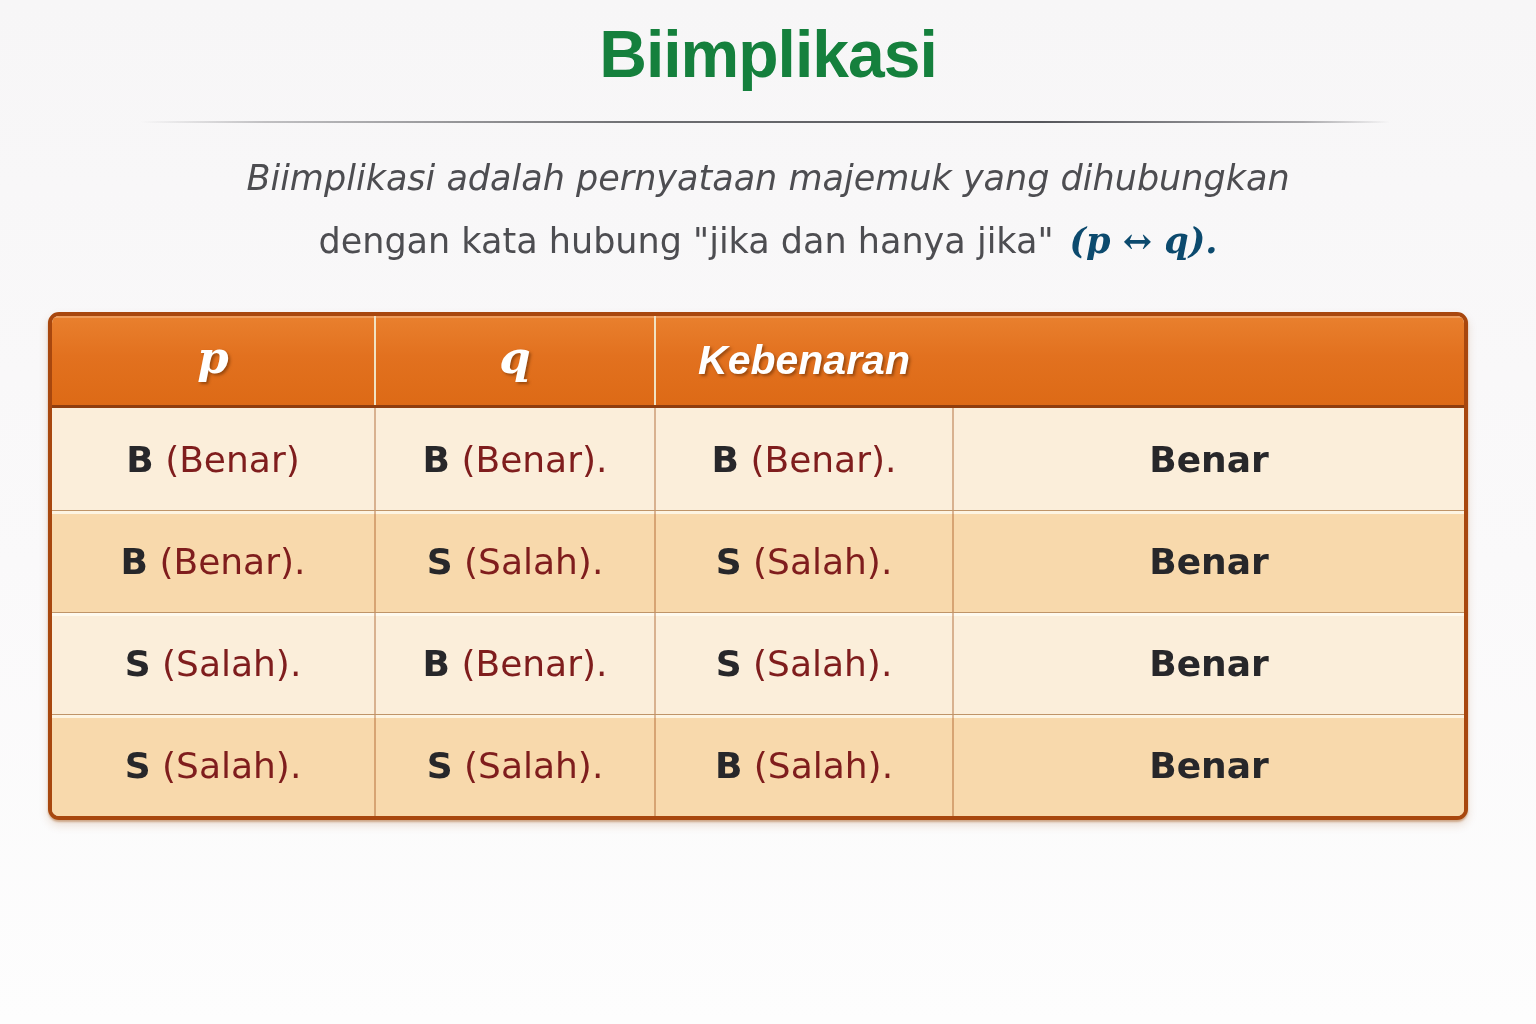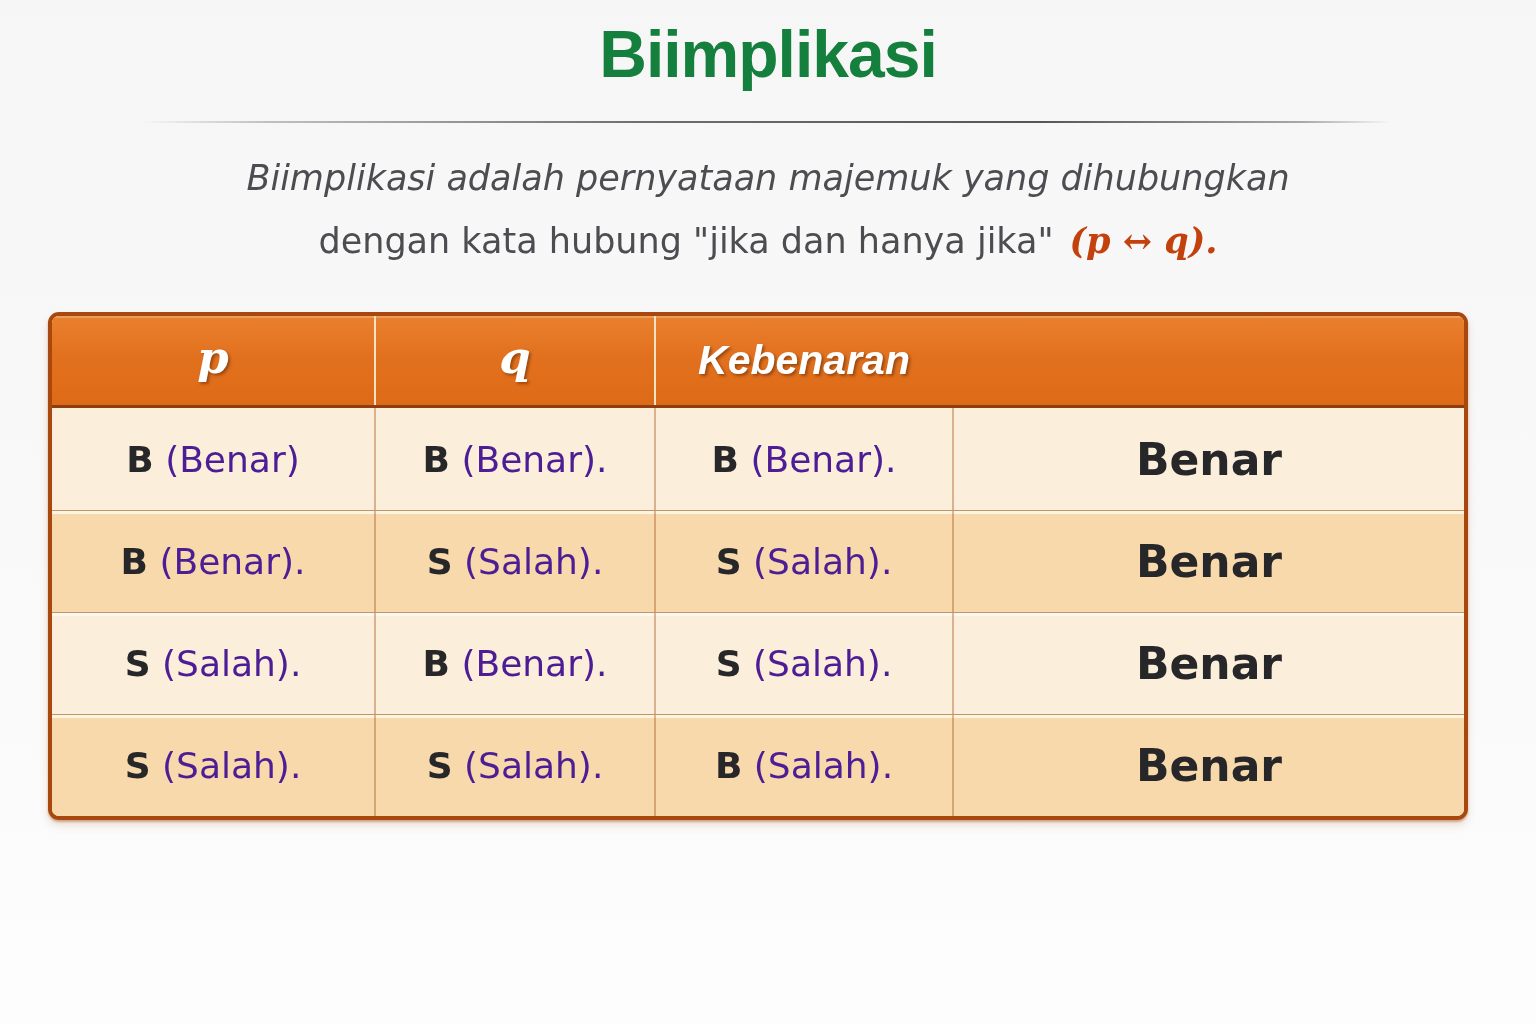--- a/index.html
+++ b/index.html
@@ -39,21 +39,21 @@
     font-size: 35px;
     color: #4d4d51;
     font-weight: 500;
   }
   .desc.line1 { top: 158px; font-style: italic; }
   .desc.line2 { top: 220px; }
   .formula {
     font-family: "DejaVu Serif", serif;
     font-style: italic;
     font-weight: 700;
-    color: #c2410c;
+    color: #0c4a6e;
     margin-left: 16px;
   }
   
   .table-wrap {
     position: absolute;
     left: 48px; top: 312px;
     width: 1420px; height: 508px;
     border: 4px solid #a8470e;
     border-radius: 11px;
     overflow: hidden;
@@ -102,22 +102,22 @@
   }
   .td {
     display: flex;
     align-items: center;
     justify-content: center;
     font-size: 36px;
     color: #303034;
   }
   .td + .td { border-left: 2px solid rgba(165, 85, 30, 0.4); }
   .cell-bold { font-weight: 700; color: #27272a; }
-  .cell-rest { white-space: pre; color: #4c1d95; }
-  .result .cell-bold { font-size: 44px; }
+  .cell-rest { white-space: pre; color: #7f1d1d; }
+  .result .cell-bold { font-size: 36px; }
 </style>
 </head>
 <body>
 
 <div class="slide">
 
   <h1 class="title">Biimplikasi</h1>
 
   <div class="divider"></div>
 

